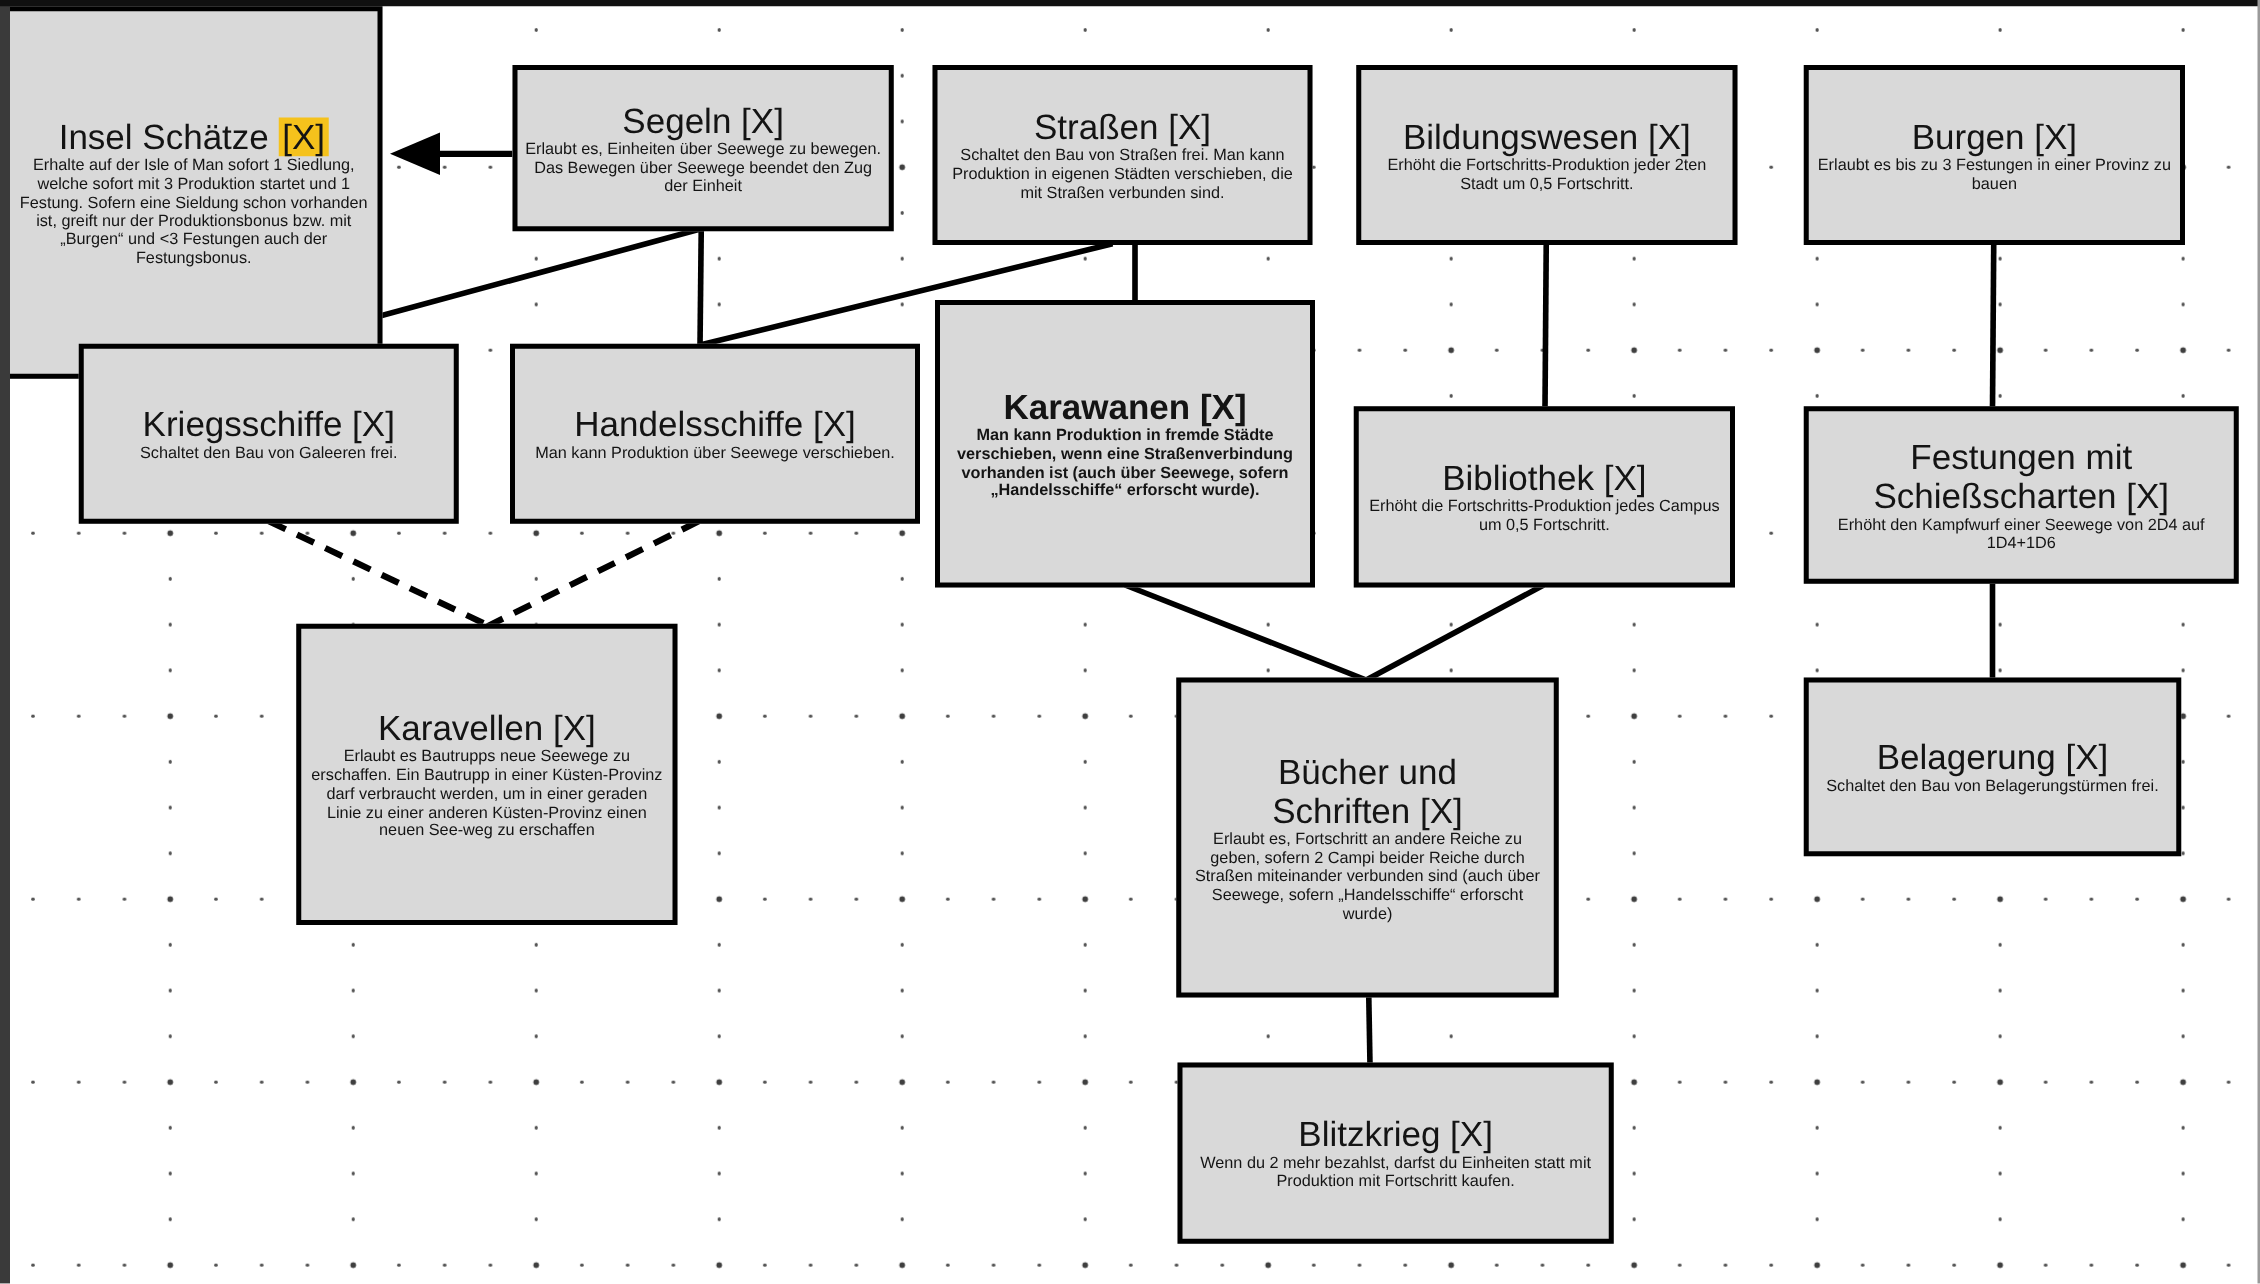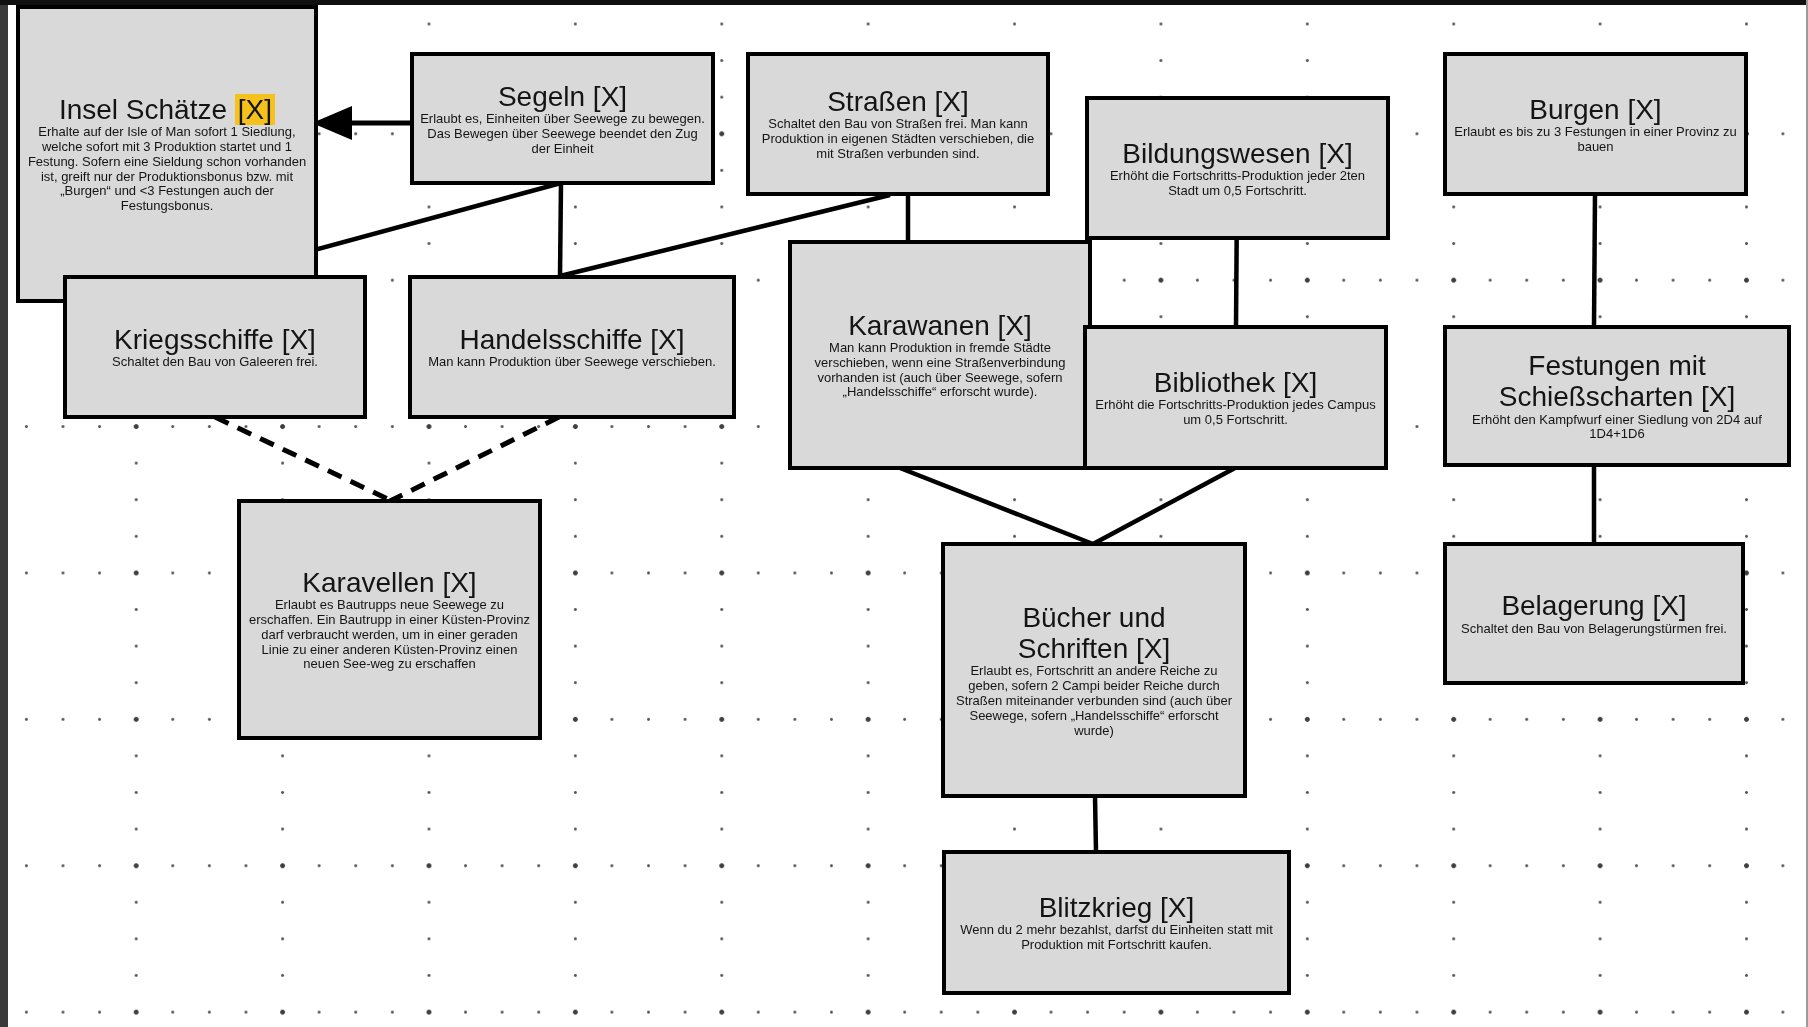--- a/index.html
+++ b/index.html
@@ -62,69 +62,69 @@
 
     <line x1="900" y1="468" x2="1093" y2="544" stroke="#000" stroke-width="4.5"></line>
 
     <line x1="1235" y1="468" x2="1093" y2="544" stroke="#000" stroke-width="4.5"></line>
 
     <line x1="1594" y1="466" x2="1594" y2="544" stroke="#000" stroke-width="4.5"></line>
 
     <line x1="1095" y1="796" x2="1096" y2="852" stroke="#000" stroke-width="4.5"></line>
   </svg>
 
-  <div class="node" style="left:16px;top:5px;width:302px;height:298px;">
+  <div class="node" style="left:4px;top:5px;width:302px;height:298px;">
     <div class="node-title"><span>Insel Schätze</span> <span class="hl">[X]</span></div>
     <div class="node-body">Erhalte auf der Isle of Man sofort 1 Siedlung, welche sofort mit 3 Produktion startet und 1 Festung. Sofern eine Sieldung schon vorhanden ist, greift nur der Produktionsbonus bzw. mit „Burgen“ und &lt;3 Festungen auch der Festungsbonus.</div>
   </div>
 
   <div class="node" style="left:410px;top:52px;width:305px;height:133px;">
     <div class="node-title">Segeln [X]</div>
     <div class="node-body">Erlaubt es, Einheiten über Seewege zu bewegen. Das Bewegen über Seewege beendet den Zug der Einheit</div>
   </div>
 
   <div class="node" style="left:746px;top:52px;width:304px;height:144px;">
     <div class="node-title">Straßen [X]</div>
     <div class="node-body">Schaltet den Bau von Straßen frei. Man kann Produktion in eigenen Städten verschieben, die mit Straßen verbunden sind.</div>
   </div>
 
-  <div class="node" style="left:1085px;top:52px;width:305px;height:144px;margin-top:44px;">
+  <div class="node" style="left:1085px;top:52px;width:305px;height:144px;">
     <div class="node-title">Bildungswesen [X]</div>
     <div class="node-body">Erhöht die Fortschritts-Produktion jeder 2ten Stadt um 0,5 Fortschritt.</div>
   </div>
 
   <div class="node" style="left:1443px;top:52px;width:305px;height:144px;">
     <div class="node-title">Burgen [X]</div>
     <div class="node-body">Erlaubt es bis zu 3 Festungen in einer Provinz zu bauen</div>
   </div>
 
   <div class="node" style="left:63px;top:275px;width:304px;height:144px;">
     <div class="node-title">Kriegsschiffe [X]</div>
     <div class="node-body">Schaltet den Bau von Galeeren frei.</div>
   </div>
 
   <div class="node" style="left:408px;top:275px;width:328px;height:144px;">
     <div class="node-title">Handelsschiffe [X]</div>
     <div class="node-body">Man kann Produktion über Seewege verschieben.</div>
   </div>
 
-  <div class="node" style="left:788px;top:240px;width:304px;height:230px;">
+  <div class="node" style="left:748px;top:240px;width:304px;height:230px;font-weight:bold;">
     <div class="node-title">Karawanen [X]</div>
     <div class="node-body">Man kann Produktion in fremde Städte verschieben, wenn eine Straßenverbindung vorhanden ist (auch über Seewege, sofern „Handelsschiffe“ erforscht wurde).</div>
   </div>
 
   <div class="node" style="left:1083px;top:325px;width:305px;height:145px;">
     <div class="node-title">Bibliothek [X]</div>
     <div class="node-body">Erhöht die Fortschritts-Produktion jedes Campus um 0,5 Fortschritt.</div>
   </div>
 
   <div class="node" style="left:1443px;top:325px;width:348px;height:142px;">
     <div class="node-title">Festungen mit
 Schießscharten [X]</div>
-    <div class="node-body">Erhöht den Kampfwurf einer Siedlung von 2D4 auf 1D4+1D6</div>
+    <div class="node-body">Erhöht den Kampfwurf einer Seewege von 2D4 auf 1D4+1D6</div>
   </div>
 
   <div class="node" style="left:237px;top:499px;width:305px;height:241px;">
     <div class="node-title">Karavellen [X]</div>
     <div class="node-body">Erlaubt es Bautrupps neue Seewege zu erschaffen. Ein Bautrupp in einer Küsten-Provinz darf verbraucht werden, um in einer geraden Linie zu einer anderen Küsten-Provinz einen neuen See-weg zu erschaffen</div>
   </div>
 
   <div class="node" style="left:941px;top:542px;width:306px;height:256px;">
     <div class="node-title">Bücher und
 Schriften [X]</div>

